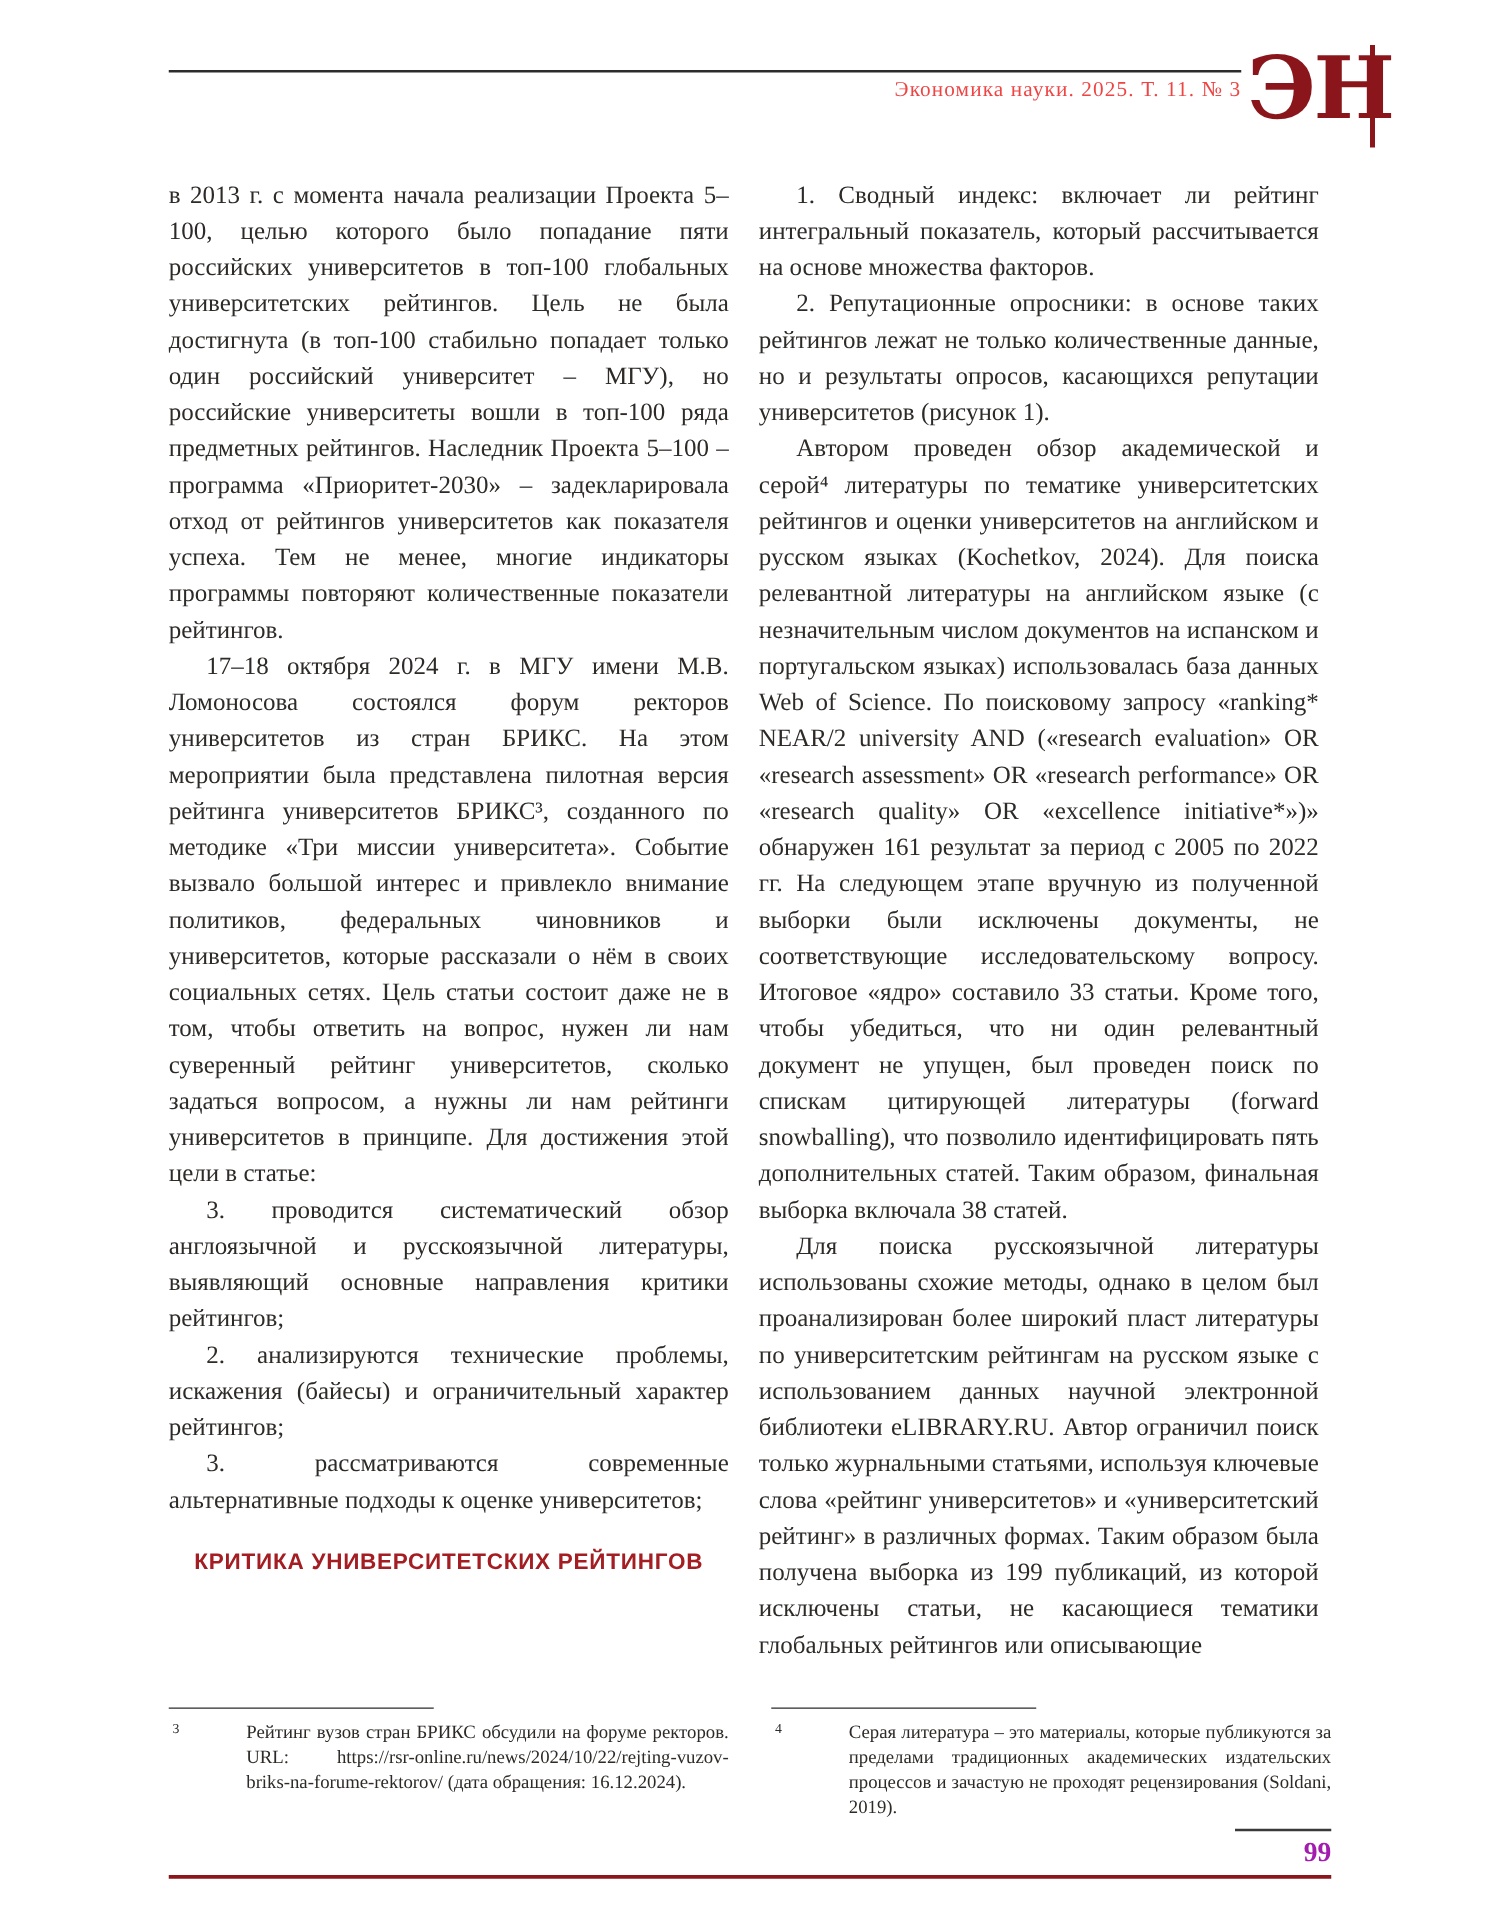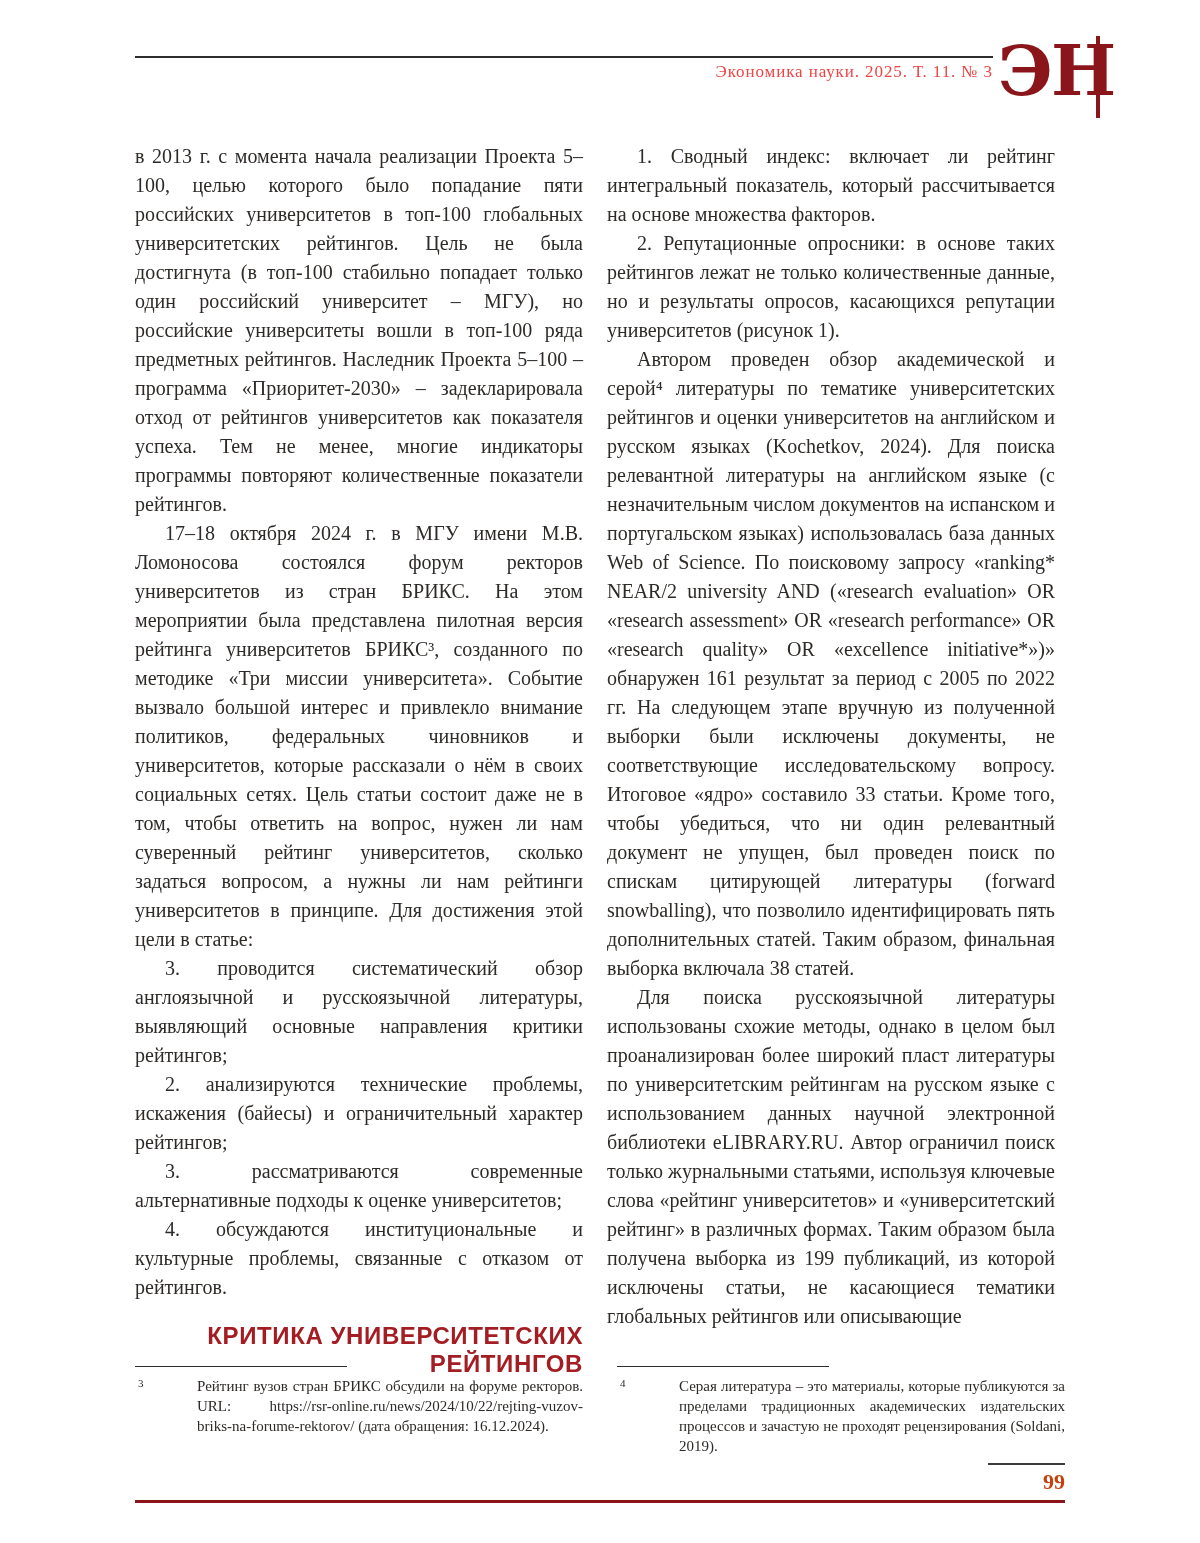--- a/index.html
+++ b/index.html
@@ -23,37 +23,37 @@
   }
   .logo-rule { position:absolute; left:1096px; top:36px; width:4px; height:82px; background:#8a161b; }
 
   
   .columns { position:absolute; left:135px; top:142px; width:930px; display:flex; gap:24px; }
   .col { width:448px; font-size:20px; line-height:29px; text-align:justify; }
   .col p { text-indent:30px; }
   .col p.noindent { text-indent:0; }
   .section-heading {
     font-family:"Liberation Sans","DejaVu Sans",sans-serif;
-    font-size:24px; line-height:28px; font-weight:700; letter-spacing:0.6px;
-    color:#a31d22; margin:20px 0 10px 0; text-align:right;
+    font-size:18px; line-height:28px; font-weight:700; letter-spacing:0.6px;
+    color:#a31d22; margin:20px 0 10px 0; text-align:center;
   }
 
   
   .footnote { position:absolute; top:1366px; width:448px; font-size:15px; line-height:20px; text-align:justify; color:#2d2a27; }
   .fn-left  { left:135px; }
   .fn-right { left:617px; }
   .fn-rule  { width:212px; height:1px; background:#2c2c2c; margin-bottom:9px; }
   .fn-body  { display:flex; }
   .fn-marker{ flex:0 0 26px; font-size:11px; line-height:20px; position:relative; top:-3px; padding-left:3px; }
   .fn-text  { flex:1;margin-left:36px; }
 
   
   .folio-rule  { position:absolute; left:988px; top:1463px; width:77px; height:2px; background:#3a3a3a; }
   .folio       { position:absolute; left:988px; top:1469px; width:77px; text-align:right;
-                 font-size:22px; font-weight:700; color:#c2410c; }
+                 font-size:22px; font-weight:700; color:#a21caf; }
   .bottom-rule { position:absolute; left:135px; top:1500px; width:930px; height:3px; background:#8a161b; }
 </style>
 </head>
 <body>
 
 <div>
 
   <div class="header-rule"></div>
   <div class="journal-titles">
     <div>Экономика науки. 2025. Т. 11. № 3</div>
@@ -61,21 +61,20 @@
   <div class="logo">ЭН</div>
   <div class="logo-rule"></div>
 
   <main class="columns">
     <section class="col">
       <p class="noindent">в 2013 г. с момента начала реализации Проекта 5–100, целью которого было попадание пяти российских университетов в топ-100 глобальных университетских рейтингов. Цель не была достигнута (в топ-100 стабильно попадает только один российский университет – МГУ), но российские университеты вошли в топ-100 ряда предметных рейтингов. Наследник Проекта 5–100 – программа «Приоритет-2030» – задекларировала отход от рейтингов университетов как показателя успеха. Тем не менее, многие индикаторы программы повторяют количественные показатели рейтингов.</p>
       <p>17–18 октября 2024 г. в МГУ имени М.В. Ломоносова состоялся форум ректоров университетов из стран БРИКС. На этом мероприятии была представлена пилотная версия рейтинга университетов БРИКС³, созданного по методике «Три миссии университета». Событие вызвало большой интерес и привлекло внимание политиков, федеральных чиновников и университетов, которые рассказали о нём в своих социальных сетях. Цель статьи состоит даже не в том, чтобы ответить на вопрос, нужен ли нам суверенный рейтинг университетов, сколько задаться вопросом, а нужны ли нам рейтинги университетов в принципе. Для достижения этой цели в статье:</p>
       <p>3. проводится систематический обзор англоязычной и русскоязычной литературы, выявляющий основные направления критики рейтингов;</p>
       <p>2. анализируются технические проблемы, искажения (байесы) и ограничительный характер рейтингов;</p>
       <p>3. рассматриваются современные альтернативные подходы к оценке университетов;</p>
-      <p>4. обсуждаются институциональные и культурные проблемы, связанные с отказом от рейтингов.</p>
       <h2 class="section-heading">КРИТИКА УНИВЕРСИТЕТСКИХ РЕЙТИНГОВ</h2>
     </section>
 
     <section class="col">
       <p>1. Сводный индекс: включает ли рейтинг интегральный показатель, который рассчитывается на основе множества факторов.</p>
       <p>2. Репутационные опросники: в основе таких рейтингов лежат не только количественные данные, но и результаты опросов, касающихся репутации университетов (рисунок 1).</p>
       <p>Автором проведен обзор академической и серой⁴ литературы по тематике университетских рейтингов и оценки университетов на английском и русском языках (Kochetkov, 2024). Для поиска релевантной литературы на английском языке (с незначительным числом документов на испанском и португальском языках) использовалась база данных Web of Science. По поисковому запросу «ranking* NEAR/2 university AND («research evaluation» OR «research assessment» OR «research performance» OR «research quality» OR «excellence initiative*»)» обнаружен 161 результат за период с 2005 по 2022 гг. На следующем этапе вручную из полученной выборки были исключены документы, не соответствующие исследовательскому вопросу. Итоговое «ядро» составило 33 статьи. Кроме того, чтобы убедиться, что ни один релевантный документ не упущен, был проведен поиск по спискам цитирующей литературы (forward snowballing), что позволило идентифицировать пять дополнительных статей. Таким образом, финальная выборка включала 38 статей.</p>
       <p>Для поиска русскоязычной литературы использованы схожие методы, однако в целом был проанализирован более широкий пласт литературы по университетским рейтингам на русском языке с использованием данных научной электронной библиотеки eLIBRARY.RU. Автор ограничил поиск только журнальными статьями, используя ключевые слова «рейтинг университетов» и «университетский рейтинг» в различных формах. Таким образом была получена выборка из 199 публикаций, из которой исключены статьи, не касающиеся тематики глобальных рейтингов или описывающие</p>
     </section>
   </main>

